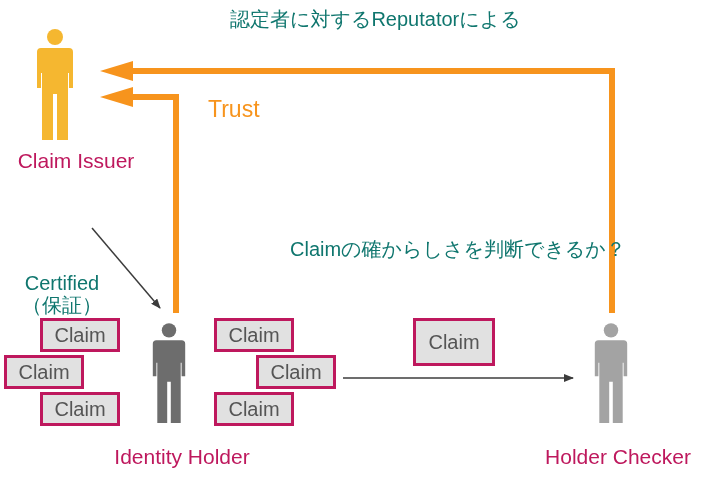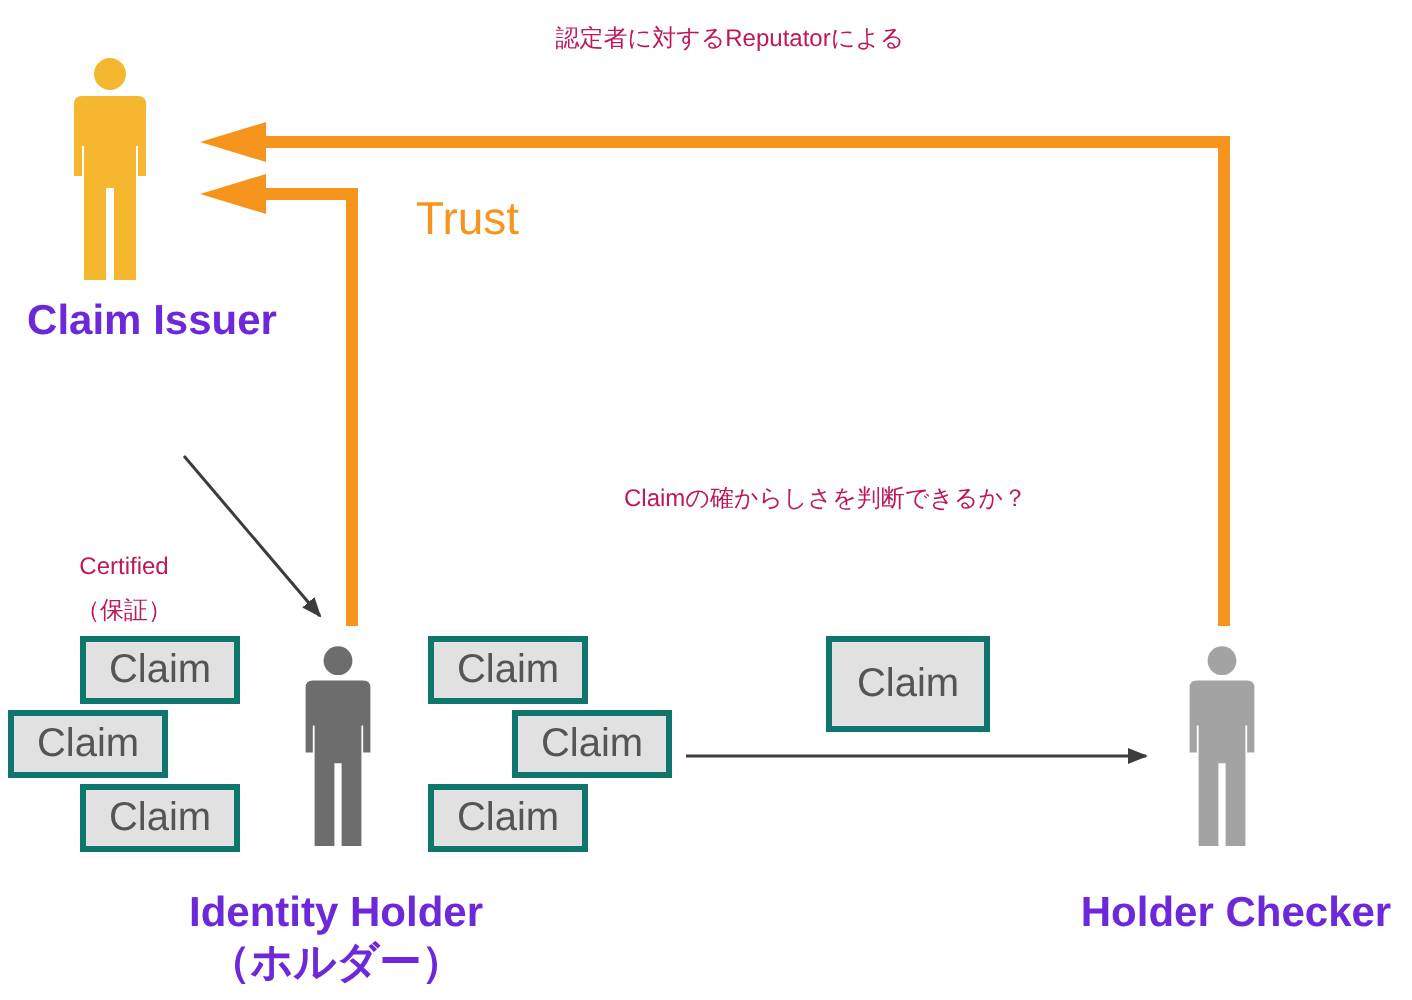--- a/index.html
+++ b/index.html
@@ -1,26 +1,26 @@
 <!DOCTYPE html>
 <html><head>
   <meta charset="utf-8">
   <style>
     html, body { margin: 0; padding: 0; }
     body { width: 706px; height: 500px; background: #ffffff; position: relative; overflow: hidden;
            font-family: "Liberation Sans", "DejaVu Sans", sans-serif; color: #4a4a4a; }
     .abs { position: absolute; }
     svg.layer { position: absolute; left: 0; top: 0; }
     .label { position: absolute; text-align: center; white-space: nowrap; }
-    .actor-name { font-size: 21px; color: #6d28d9; line-height: 25px; font-weight: bold; }
-    .note { font-size: 12px; color: #be185d; line-height: 22px; }
+    .actor-name { font-size: 21px; color: #be185d; line-height: 25px; }
+    .note { font-size: 20px; color: #0f766e; line-height: 22px; }
     .trust { font-size: 23px; color: #f7941d; font-weight: normal; }
     .claim {
       position: absolute; width: 70px; height: 34px; box-sizing: border-box;
-      background: #e1e1e1; border: 3px solid #0f766e;
+      background: #e1e1e1; border: 3px solid #be185d;
       font-size: 20px; color: #555555; display: flex; align-items: center; justify-content: center;
     }
   </style>
 </head>
 <body>
 
 <svg class="layer" width="706" height="500">
   <defs>
     <marker id="darkhead" markerWidth="10" markerHeight="8" refX="9" refY="4" orient="auto" markerUnits="userSpaceOnUse">
       <path d="M0,0 L10,4 L0,8 Z" fill="#3c3c3c"></path>
@@ -61,32 +61,31 @@
 
 <div class="label actor-name" style="left:0px; top:148px; width:152px;">
   <div>Claim Issuer</div>
 </div>
 
 <div class="label note" style="left:14px; top:244px; width:96px;margin-top:28px;">
   <div>Certified</div>
   <div>（保証）</div>
 </div>
 
-<div class="label note" style="left:312px; top:238px;">Claimの確からしさを判断できるか？</div>
+<div class="label note" style="left:290px; top:238px;">Claimの確からしさを判断できるか？</div>
 
 <div class="claim" style="left:40px; top:318px; width:80px;">Claim</div>
 <div class="claim" style="left:4px; top:355px; width:80px;">Claim</div>
 <div class="claim" style="left:40px; top:392px; width:80px;">Claim</div>
 
 <div class="claim" style="left:214px; top:318px; width:80px;">Claim</div>
 <div class="claim" style="left:256px; top:355px; width:80px;">Claim</div>
 <div class="claim" style="left:214px; top:392px; width:80px;">Claim</div>
 
 <div class="claim" style="left:413px; top:318px; width:82px; height:48px;">Claim</div>
 
-<div class="label actor-name" style="left:78px; top:444px; width:180px;">
+<div class="label actor-name" style="left:92px; top:444px; width:180px;">
   <div>Identity Holder</div>
-  <div>（ホルダー）</div>
 </div>
 
 <div class="label actor-name" style="left:530px; top:444px; width:176px;">
   <div>Holder Checker</div>
 </div>
 
 </body></html>

